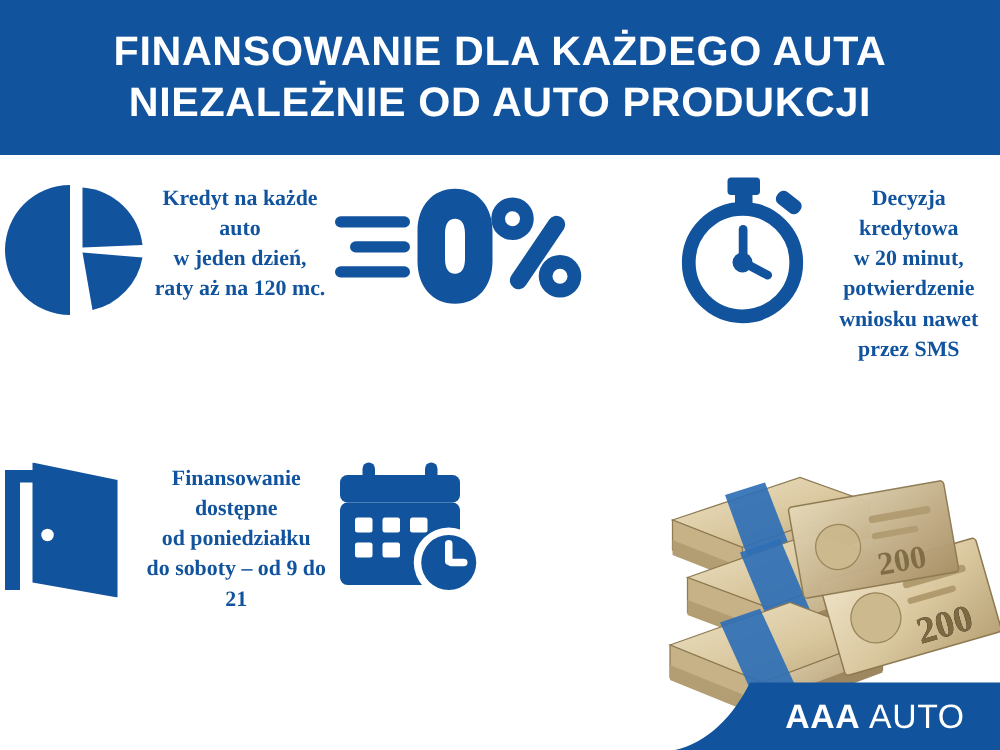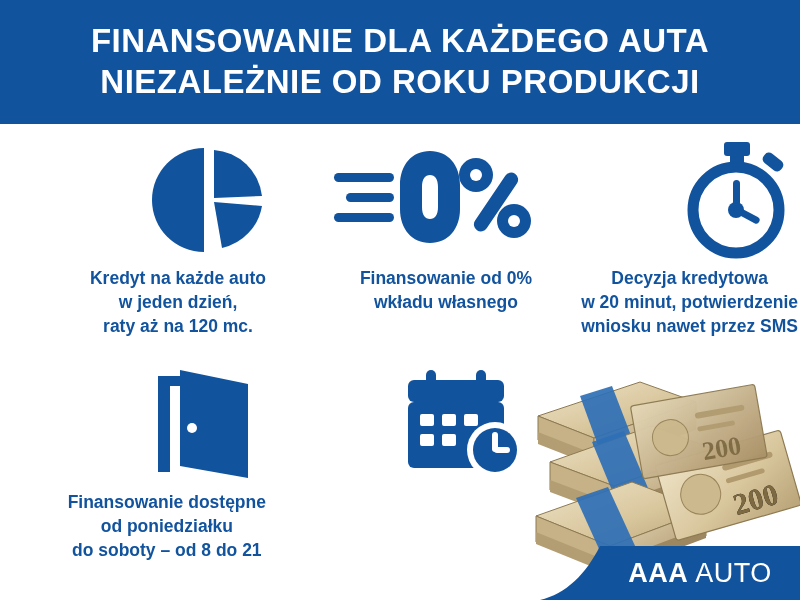--- a/index.html
+++ b/index.html
@@ -47,22 +47,23 @@
     position: absolute;
     left: 0;
     top: 124px;
     width: 800px;
     height: 476px;
   }
   .cell {
     position: absolute;
     width: 266px;
     display: flex;
-    flex-direction: column;
-    align-items: flex-end;
+    flex-direction: row;
+    align-items: flex-start;
+    font-family: Liberation Serif, serif;
   }
   .cell .icon-wrap {
     height: 120px;
     display: flex;
     align-items: center;
     justify-content: center;
   }
   .cell .caption {
     margin-top: 6px;
     color: #12539e;
@@ -119,21 +120,21 @@
     overflow: hidden;
   }
 </style>
 </head>
 <body>
 
 <div class="poster">
 
   <div class="header">
     <div class="header-line">FINANSOWANIE DLA KAŻDEGO AUTA</div>
-    <div class="header-line">NIEZALEŻNIE OD ROKU PRODUKCJI</div>
+    <div class="header-line">NIEZALEŻNIE OD AUTO PRODUKCJI</div>
   </div>
 
   <div class="grid">
 
     <div class="cell cell-1">
       <div class="icon-wrap">
         <svg width="118" height="112" viewBox="0 0 118 112">
           <path d="M56 56 L56 4 A52 52 0 0 0 4 56 A52 52 0 0 0 56 108 L56 56 Z" fill="#12539e"></path>
           <path d="M62 52 L62 4 A52 52 0 0 1 110 50 Z" fill="#12539e" transform="translate(4,2)"></path>
           <path d="M66 60 L114 64 A52 52 0 0 1 74 106 Z" fill="#12539e" transform="translate(0,-2)"></path>
@@ -153,22 +154,20 @@
             <rect x="2" y="68" width="60" height="9" rx="4.5"></rect>
             <path d="M98 6 c-18 0 -30 14 -30 34 v24 c0 20 12 34 30 34 s30 -14 30 -34 V40 c0 -20 -12 -34 -30 -34 z m0 24 c5 0 8 4 8 12 v20 c0 8 -3 12 -8 12 s-8 -4 -8 -12 V42 c0 -8 3 -12 8 -12 z"></path>
             <rect x="130" y="50" width="68" height="14" rx="7" transform="rotate(-56 164 57)"></rect>
             <circle cx="144" cy="30" r="17"></circle>
             <circle cx="144" cy="30" r="6" fill="#ffffff"></circle>
             <circle cx="182" cy="76" r="17"></circle>
             <circle cx="182" cy="76" r="6" fill="#ffffff"></circle>
           </g>
         </svg>
       </div>
-      <div class="caption">Finansowanie od 0%
-wkładu własnego</div>
     </div>
 
     <div class="cell cell-3">
       <div class="icon-wrap">
         <svg width="124" height="120" viewBox="0 0 124 120">
           <g fill="none" stroke="#12539e" stroke-width="11">
             <circle cx="62" cy="70" r="43"></circle>
           </g>
           <g fill="#12539e">
             <rect x="50" y="2" width="26" height="14" rx="3"></rect>
@@ -191,21 +190,21 @@
           <g fill="#12539e">
             <rect x="4" y="6" width="12" height="96"></rect>
             <path d="M26 0 L94 14 L94 108 L26 96 Z"></path>
             <rect x="16" y="6" width="14" height="10"></rect>
           </g>
           <circle cx="38" cy="58" r="5" fill="#ffffff"></circle>
         </svg>
       </div>
       <div class="caption">Finansowanie dostępne
 od poniedziałku
-do soboty – od 8 do 21</div>
+do soboty – od 9 do 21</div>
     </div>
 
     <div class="cell cell-5">
       <div class="icon-wrap">
         <svg width="130" height="116" viewBox="0 0 130 116">
           <g fill="#12539e">
             <rect x="24" y="4" width="10" height="20" rx="5"></rect>
             <rect x="74" y="4" width="10" height="20" rx="5"></rect>
             <rect x="6" y="14" width="96" height="22" rx="6"></rect>
             <rect x="6" y="36" width="96" height="66" rx="6"></rect>

